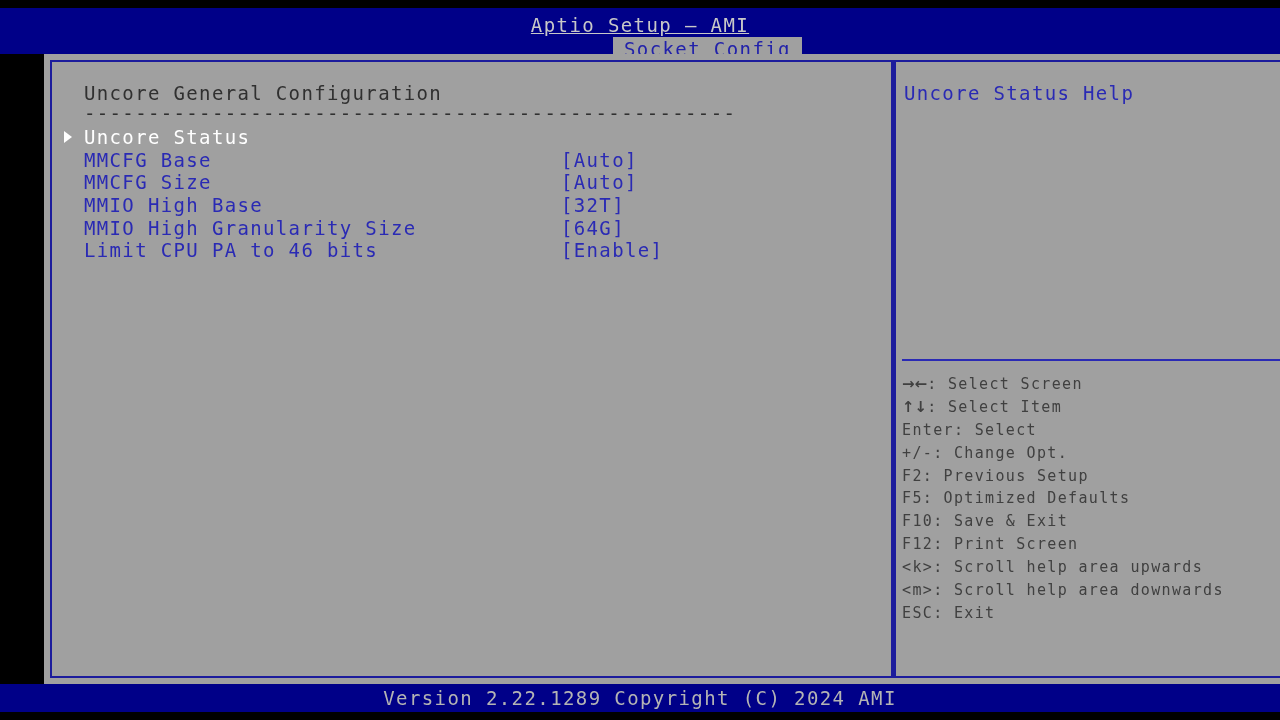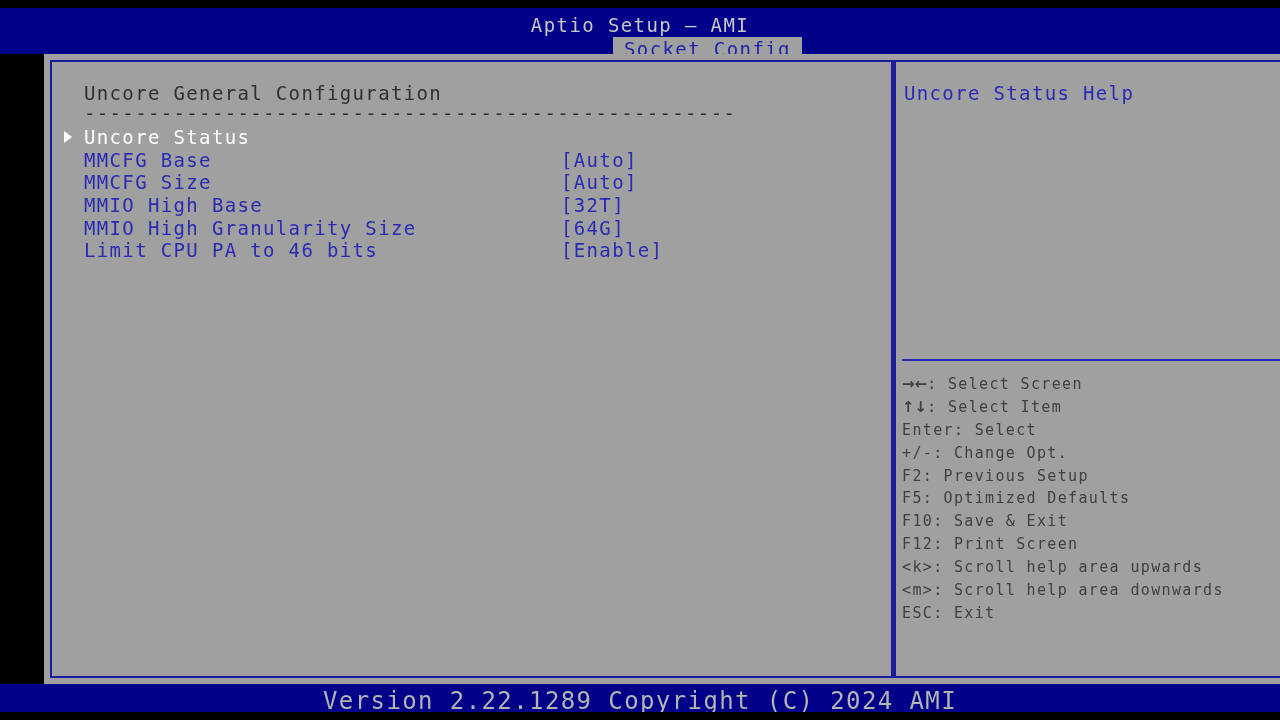--- a/index.html
+++ b/index.html
@@ -33,20 +33,21 @@
   .app-title {
     position: absolute;
     left: 0;
     top: 6px;
     width: 1280px;
     text-align: center;
     color: #c8c8c8;
     font-size: 19px;
     letter-spacing: 1.4px;
     white-space: pre;
+    text-decoration: underline;
   }
   .tabstrip {
     position: absolute;
     left: 0;
     top: 29px;
     width: 1280px;
     height: 25px;
   }
   .tab-active {
     position: absolute;
@@ -209,21 +210,21 @@
     height: 28px;
     background: #000088;
   }
   .footer-text {
     position: absolute;
     left: 0;
     top: 3px;
     width: 1280px;
     text-align: center;
     color: #b4b4b4;
-    font-size: 24px;
+    font-size: 19px;
     letter-spacing: 1.4px;
     white-space: pre;
   }
   .bottom-black {
     position: absolute;
     left: 0;
     top: 712px;
     width: 1280px;
     height: 8px;
     background: #000000;

